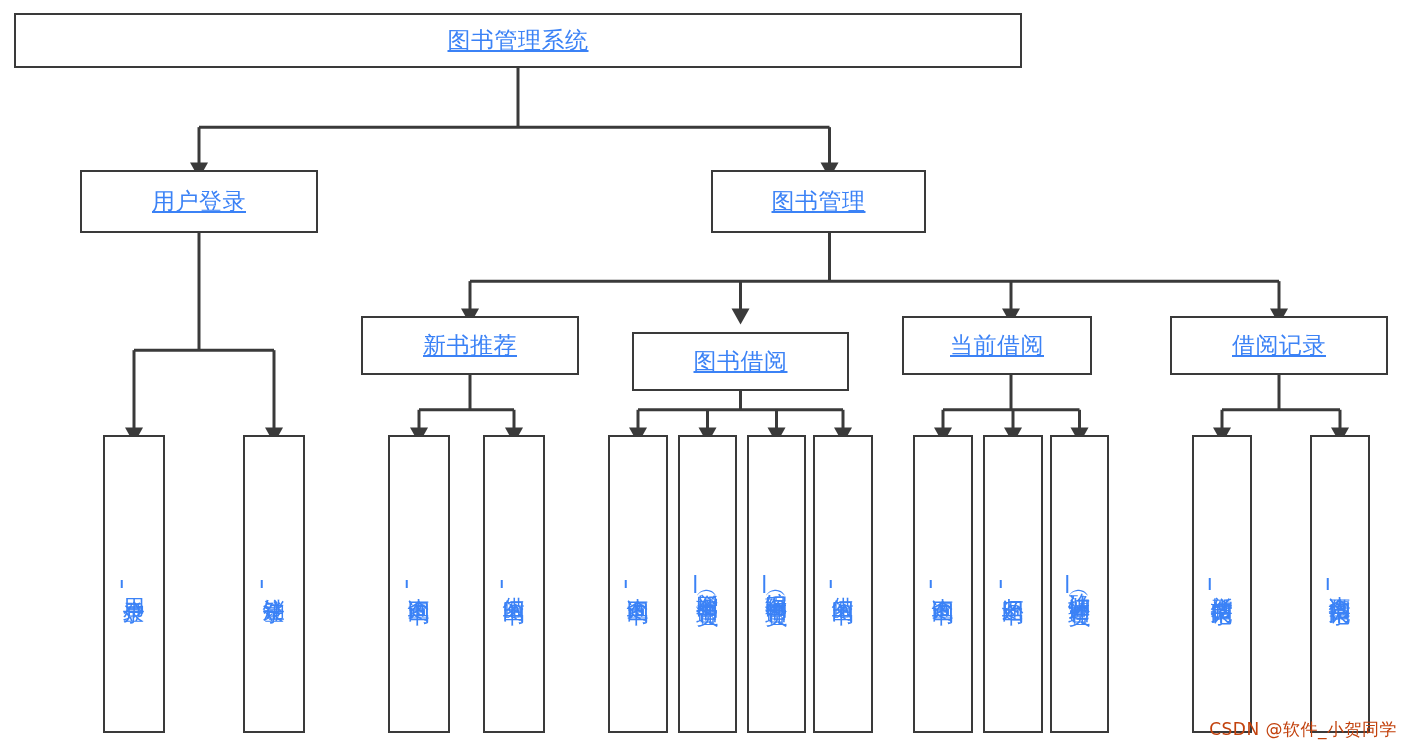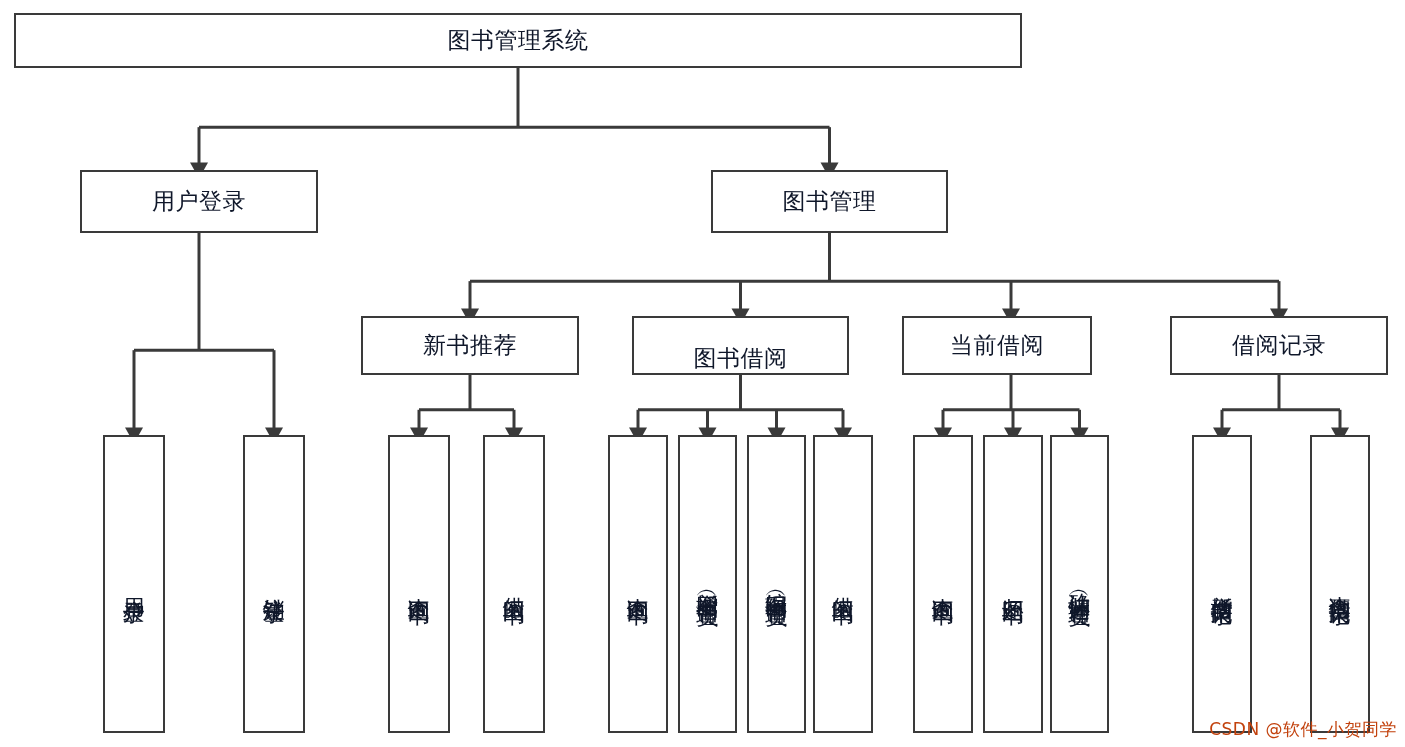--- a/index.html
+++ b/index.html
@@ -27,21 +27,22 @@
     pointer-events: none;
   }
   .node {
     position: absolute;
     box-sizing: border-box;
     border: 2.5px solid #3a3a3a;
     background: #ffffff;
     display: flex;
     align-items: center;
     justify-content: center;
-    color: #0f172a;
+    color: #3b82f6;
+    text-decoration: underline;
   }
   .node.horizontal {
     font-size: 23px;
     line-height: 1.2;
     letter-spacing: 0.5px;
     white-space: nowrap;
   }
   .node.vertical {
     writing-mode: vertical-rl;
     text-orientation: upright;
@@ -116,27 +117,27 @@
       </g>
   </svg>
 
   <div id="node-layer">
       <div class="node horizontal" style="left: 14px; top: 13px; width: 1008px; height: 55px;">
         <span class="node-label">图书管理系统</span>
       </div>
       <div class="node horizontal" style="left: 80px; top: 170px; width: 238px; height: 63px;">
         <span class="node-label">用户登录</span>
       </div>
-      <div class="node horizontal" style="left: 711px; top: 170px; width: 237px; height: 63px;">
+      <div class="node horizontal" style="left: 711px; top: 170px; width: 215px; height: 63px;">
         <span class="node-label">图书管理</span>
       </div>
       <div class="node horizontal" style="left: 361px; top: 316px; width: 218px; height: 59px; text-align: right;">
         <span class="node-label">新书推荐</span>
       </div>
-      <div class="node horizontal" style="left: 632px; top: 316px; width: 217px; height: 59px; align-items: flex-end;">
+      <div class="node horizontal" style="left: 632px; top: 332px; width: 217px; height: 59px;">
         <span class="node-label">图书借阅</span>
       </div>
       <div class="node horizontal" style="left: 902px; top: 316px; width: 190px; height: 59px;">
         <span class="node-label">当前借阅</span>
       </div>
       <div class="node horizontal" style="left: 1170px; top: 316px; width: 218px; height: 59px;">
         <span class="node-label">借阅记录</span>
       </div>
       <div class="node vertical" style="left: 103px; top: 435px; width: 62px; height: 298px;">
         <span class="node-label">用户登录</span>

